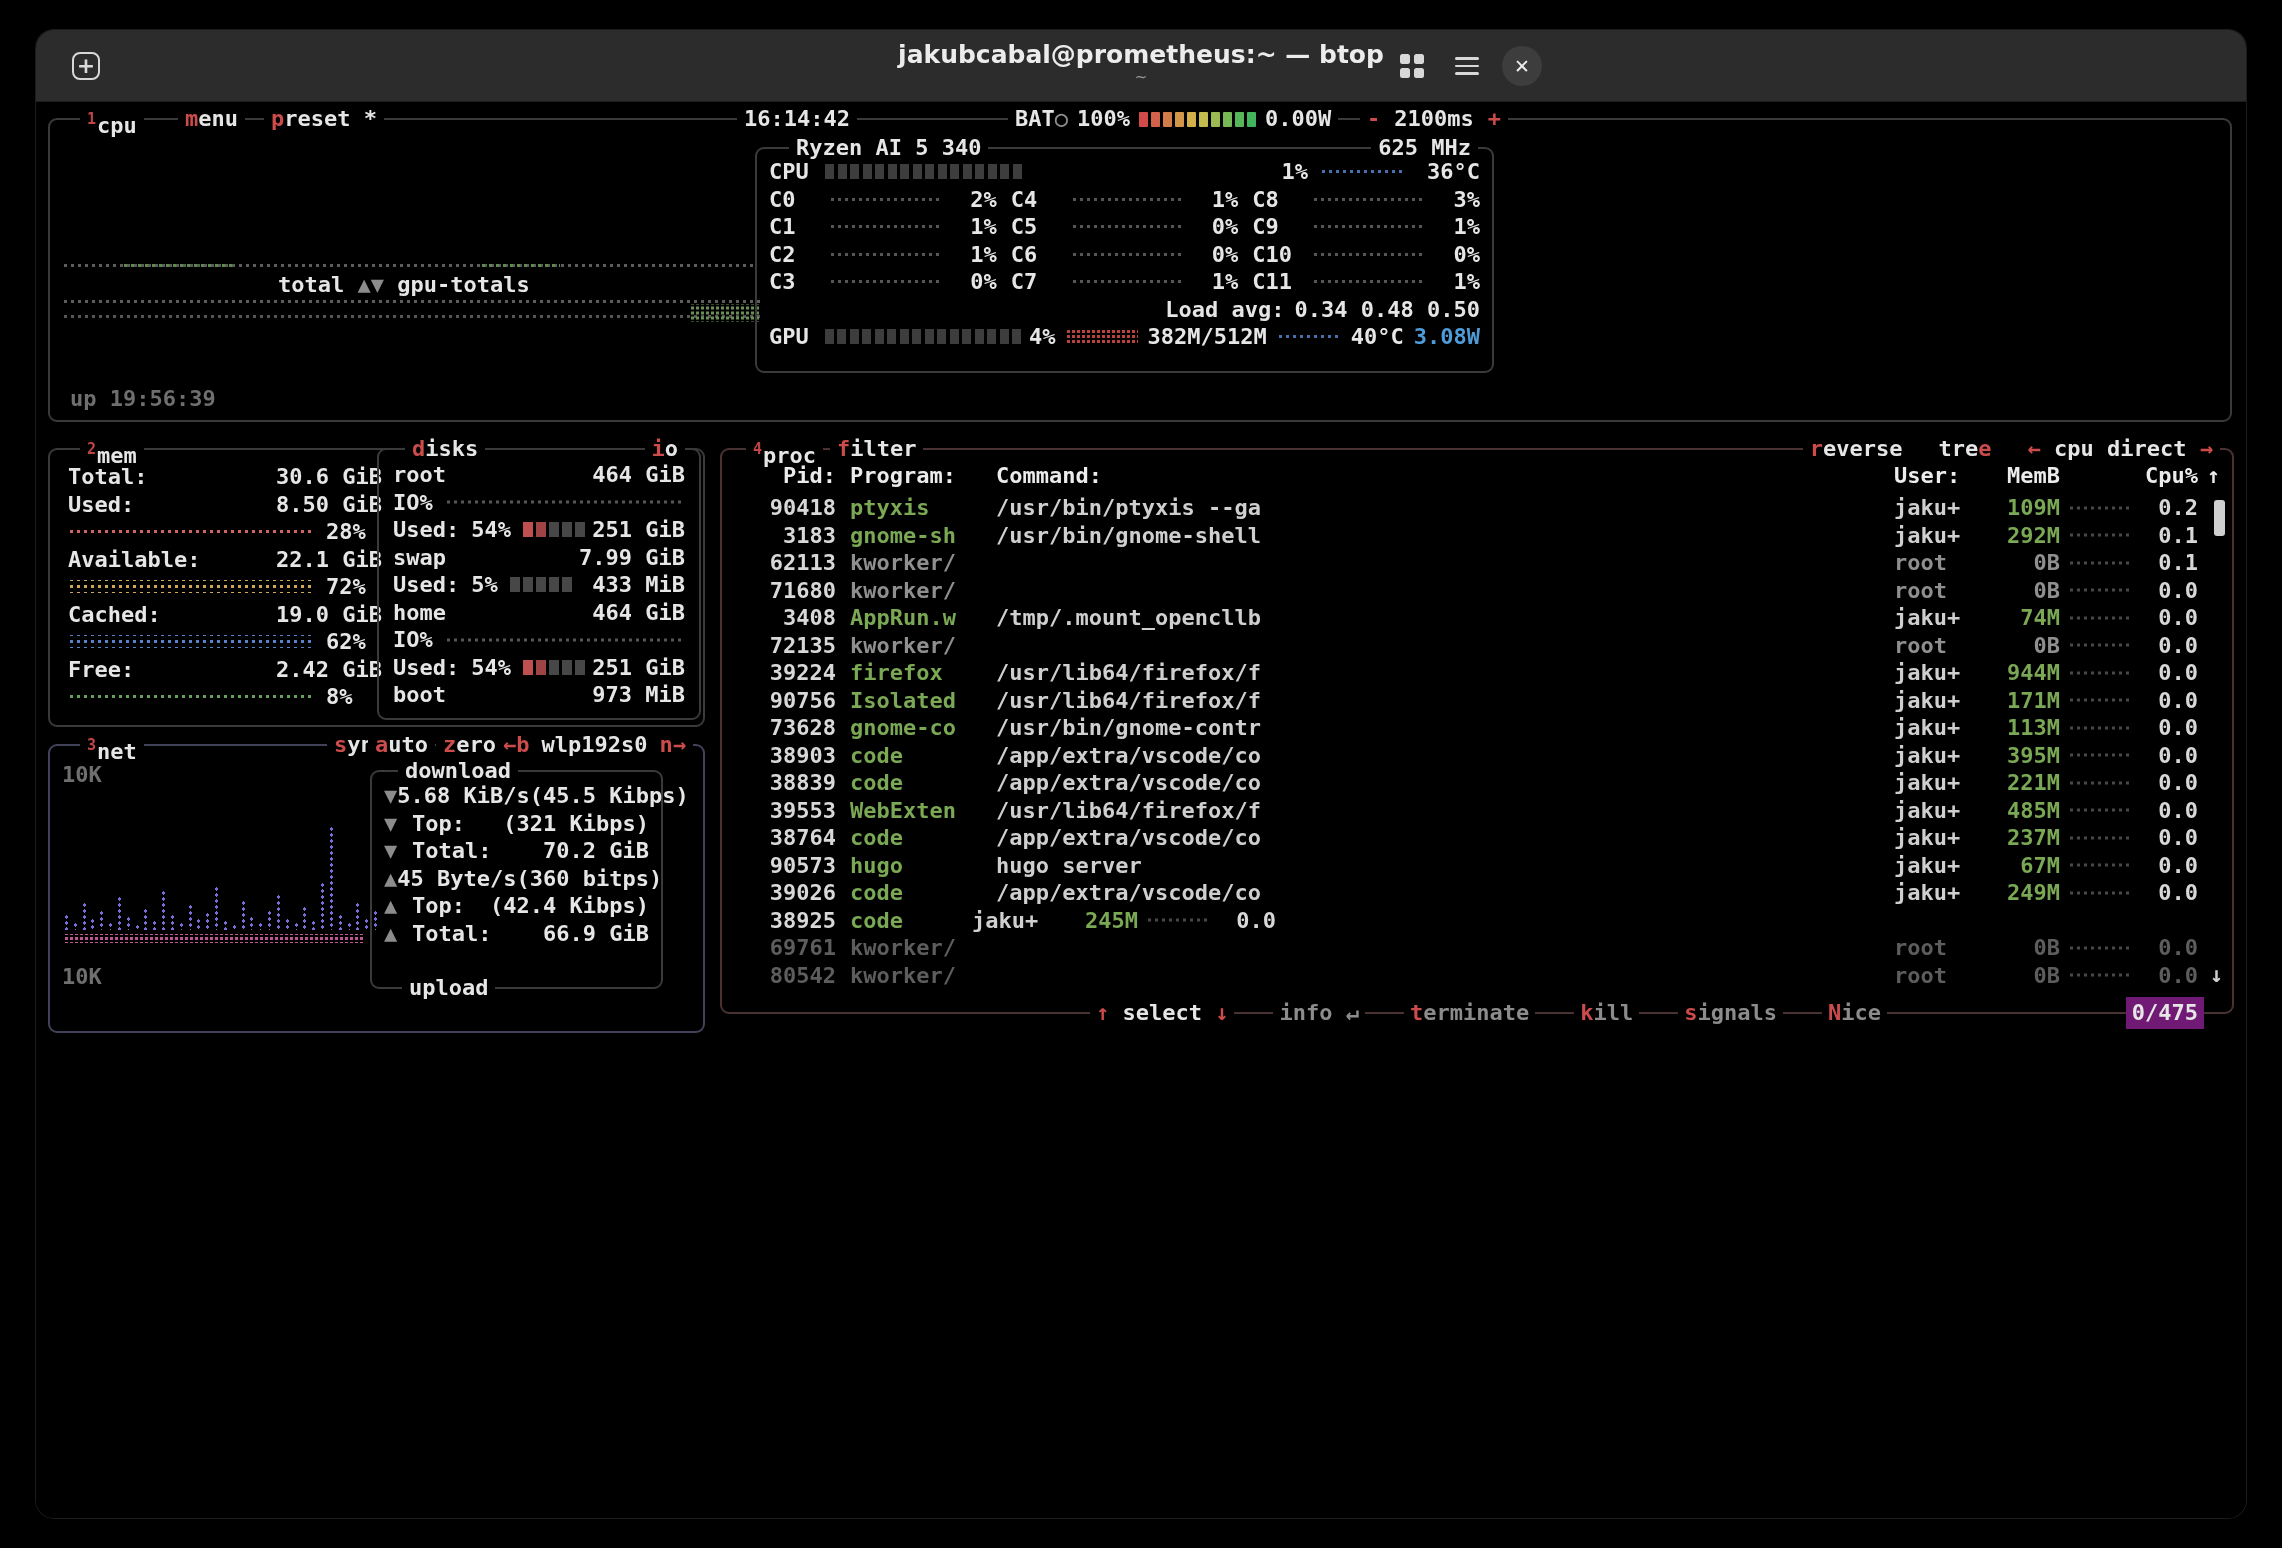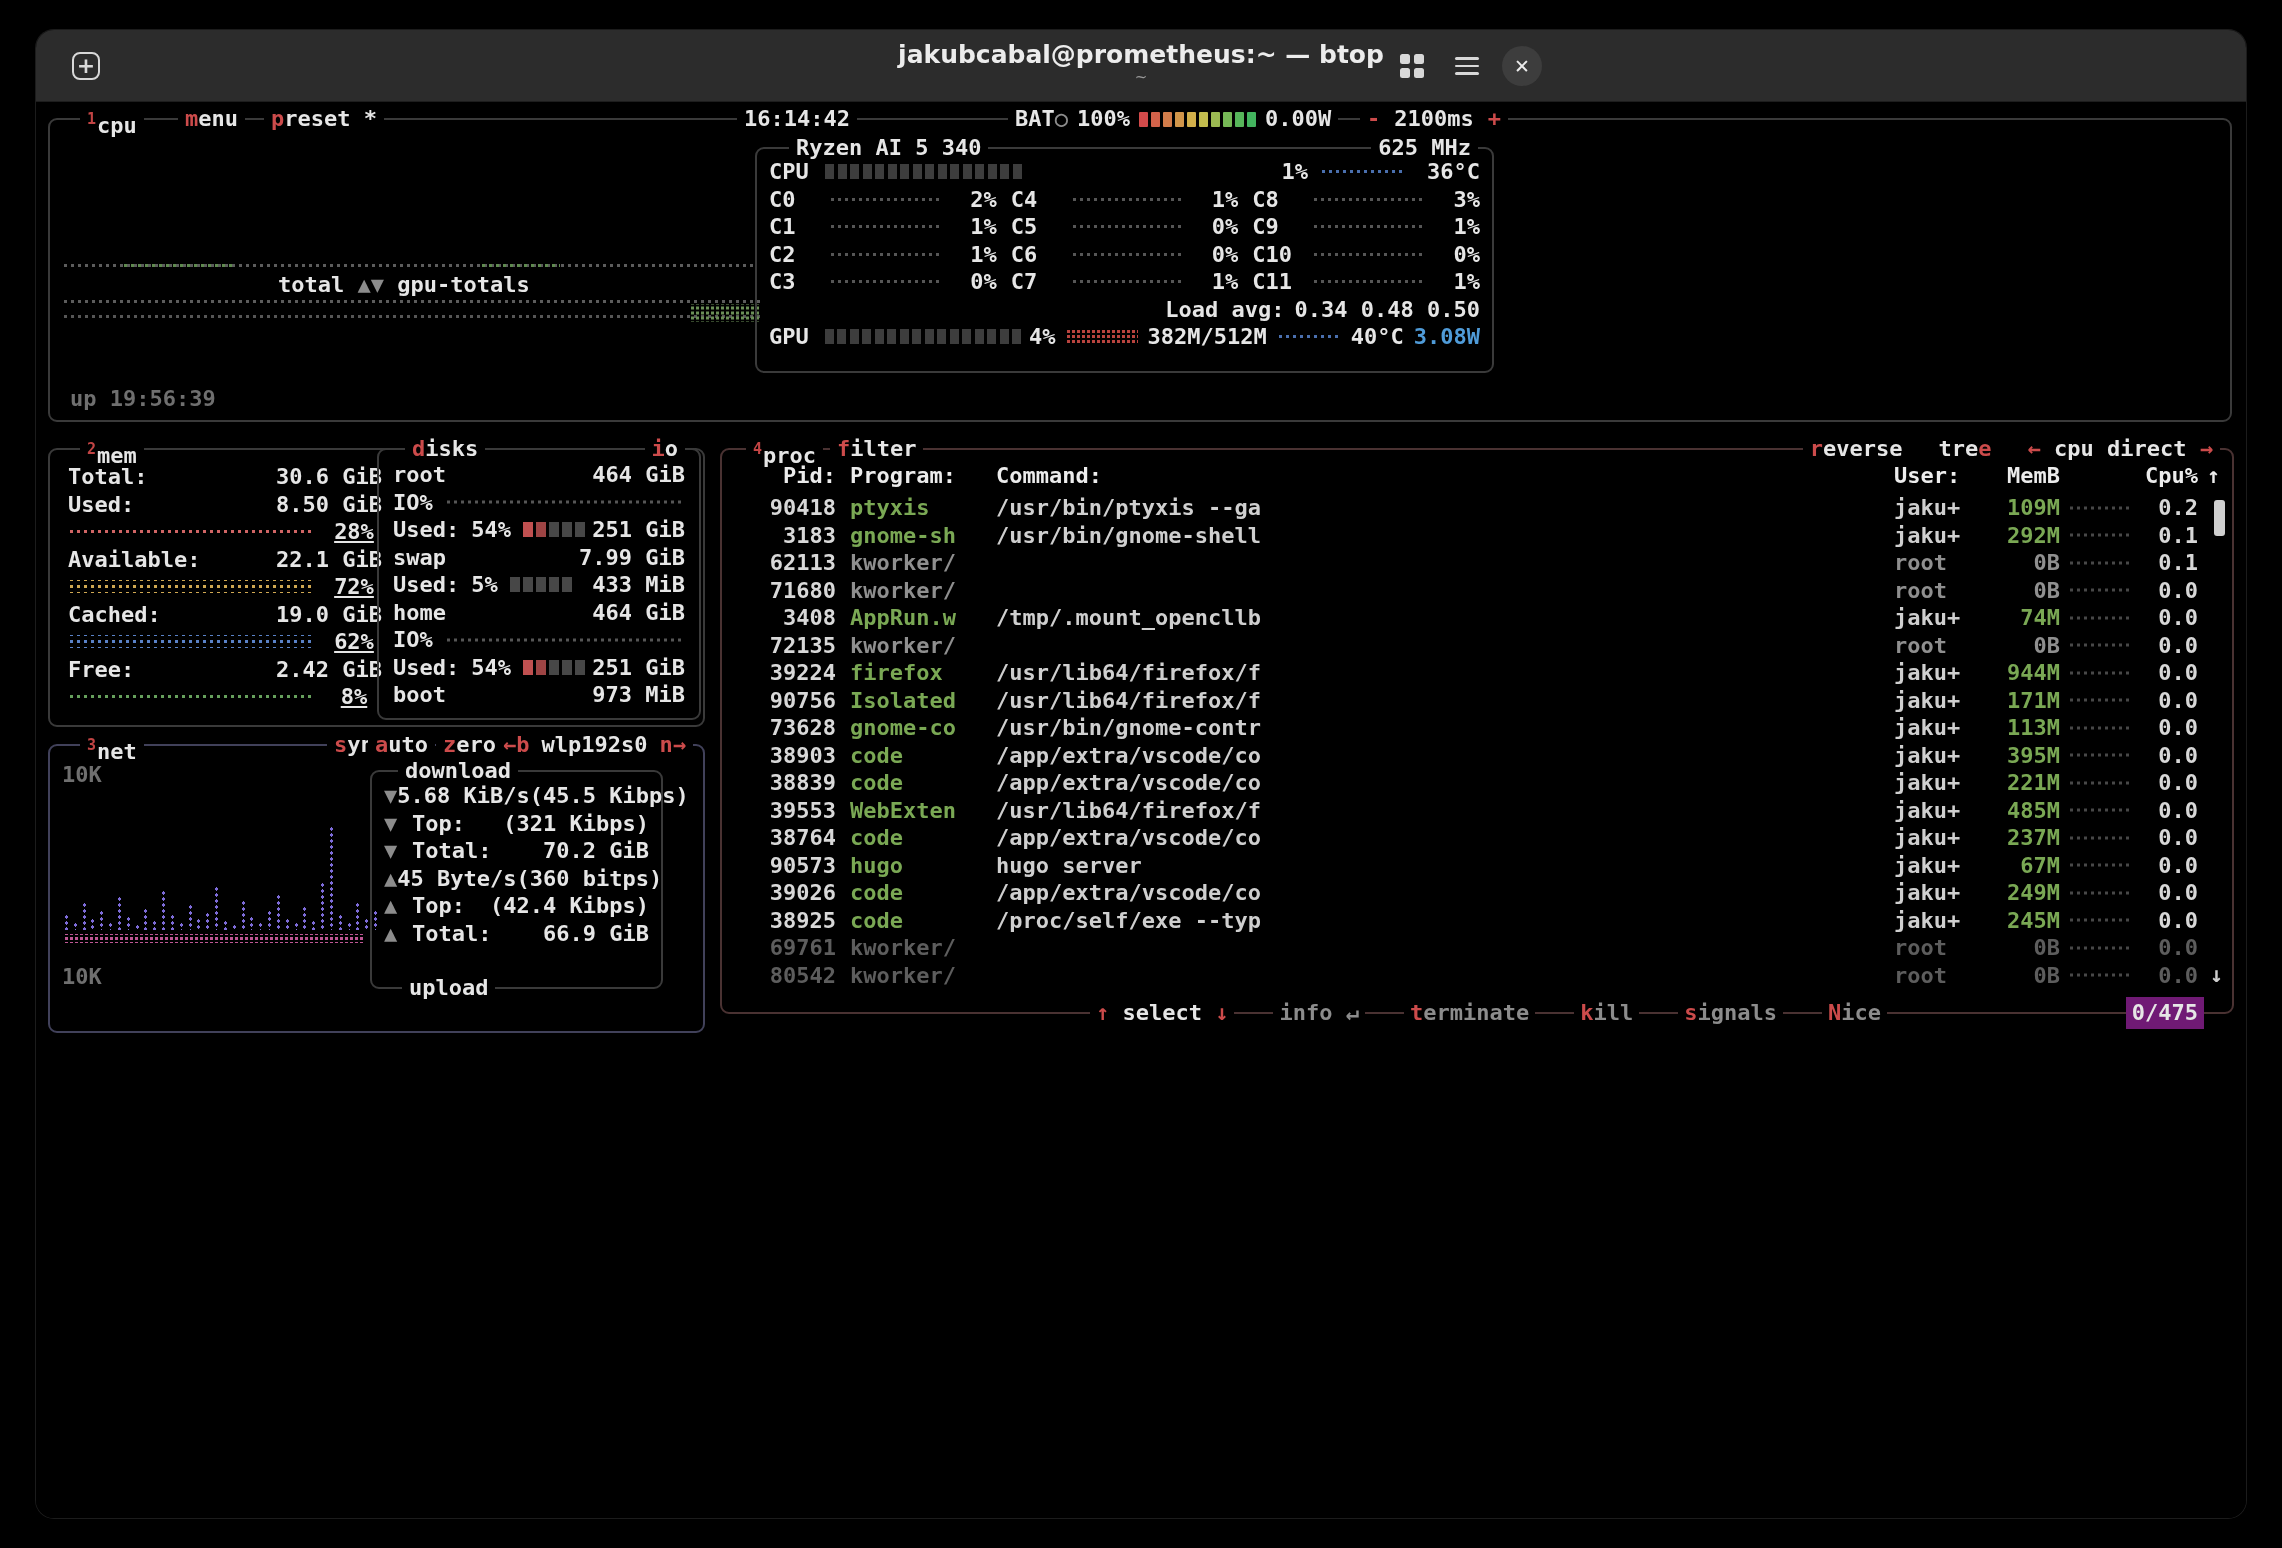--- a/index.html
+++ b/index.html
@@ -68,21 +68,21 @@
   .cname{width:52px;}
   .cdots{flex:1;height:7px;margin:0 8px;color:#565656;}
   .cpct{width:48px;text-align:right;}
   .loadrow{justify-content:flex-end;gap:10px;}
   .gpugroup{margin-left:auto;display:inline-flex;align-items:center;gap:10px;}
   .redclu{width:72px;height:17px;color:#b8433e;display:inline-block;}
 
   
   .mem-stats{position:absolute;left:18px;top:13px;width:314px;}
   .memg{flex:1;margin-right:12px;}
-  .mpct{width:56px;text-align:center;text-decoration:underline;}
+  .mpct{width:56px;text-align:left;}
   .disk-rows{position:absolute;left:14px;right:14px;top:11px;}
   .iog{flex:1;margin-left:12px;height:6px;color:#565656;}
   .upct{margin-left:12px;}
   .blocks{display:inline-flex;gap:3px;margin-left:12px;}
   .blk{width:10px;height:15px;background:#474747;display:block;}
 
   
   .netbars{position:absolute;left:14px;top:62px;width:314px;height:122px;display:flex;align-items:flex-end;gap:4px;}
   .nbar{width:5px;display:block;background-image:radial-gradient(circle,#7d6bd9 1.6px,transparent 1.8px);
         background-size:5px 6px;}
@@ -690,21 +690,20 @@
             <span class="p-cmd">/app/extra/vscode/co</span>
             <span class="p-user">jaku+</span>
             <span class="p-mem">249M</span>
             <span class="p-dots dots"></span>
             <span class="p-cpu">0.0</span>
             <span class="p-scroll"></span>
           </div>
           <div class="frow procrow">
             <span class="p-pid">38925</span>
             <span class="p-prog">code</span>
-            <span class="p-cmd">/proc/self/exe --typ</span>
             <span class="p-user">jaku+</span>
             <span class="p-mem">245M</span>
             <span class="p-dots dots"></span>
             <span class="p-cpu">0.0</span>
             <span class="p-scroll"></span>
           </div>
           <div class="frow procrow pdim">
             <span class="p-pid">69761</span>
             <span class="p-prog">kworker/</span>
             <span class="p-cmd"></span>

